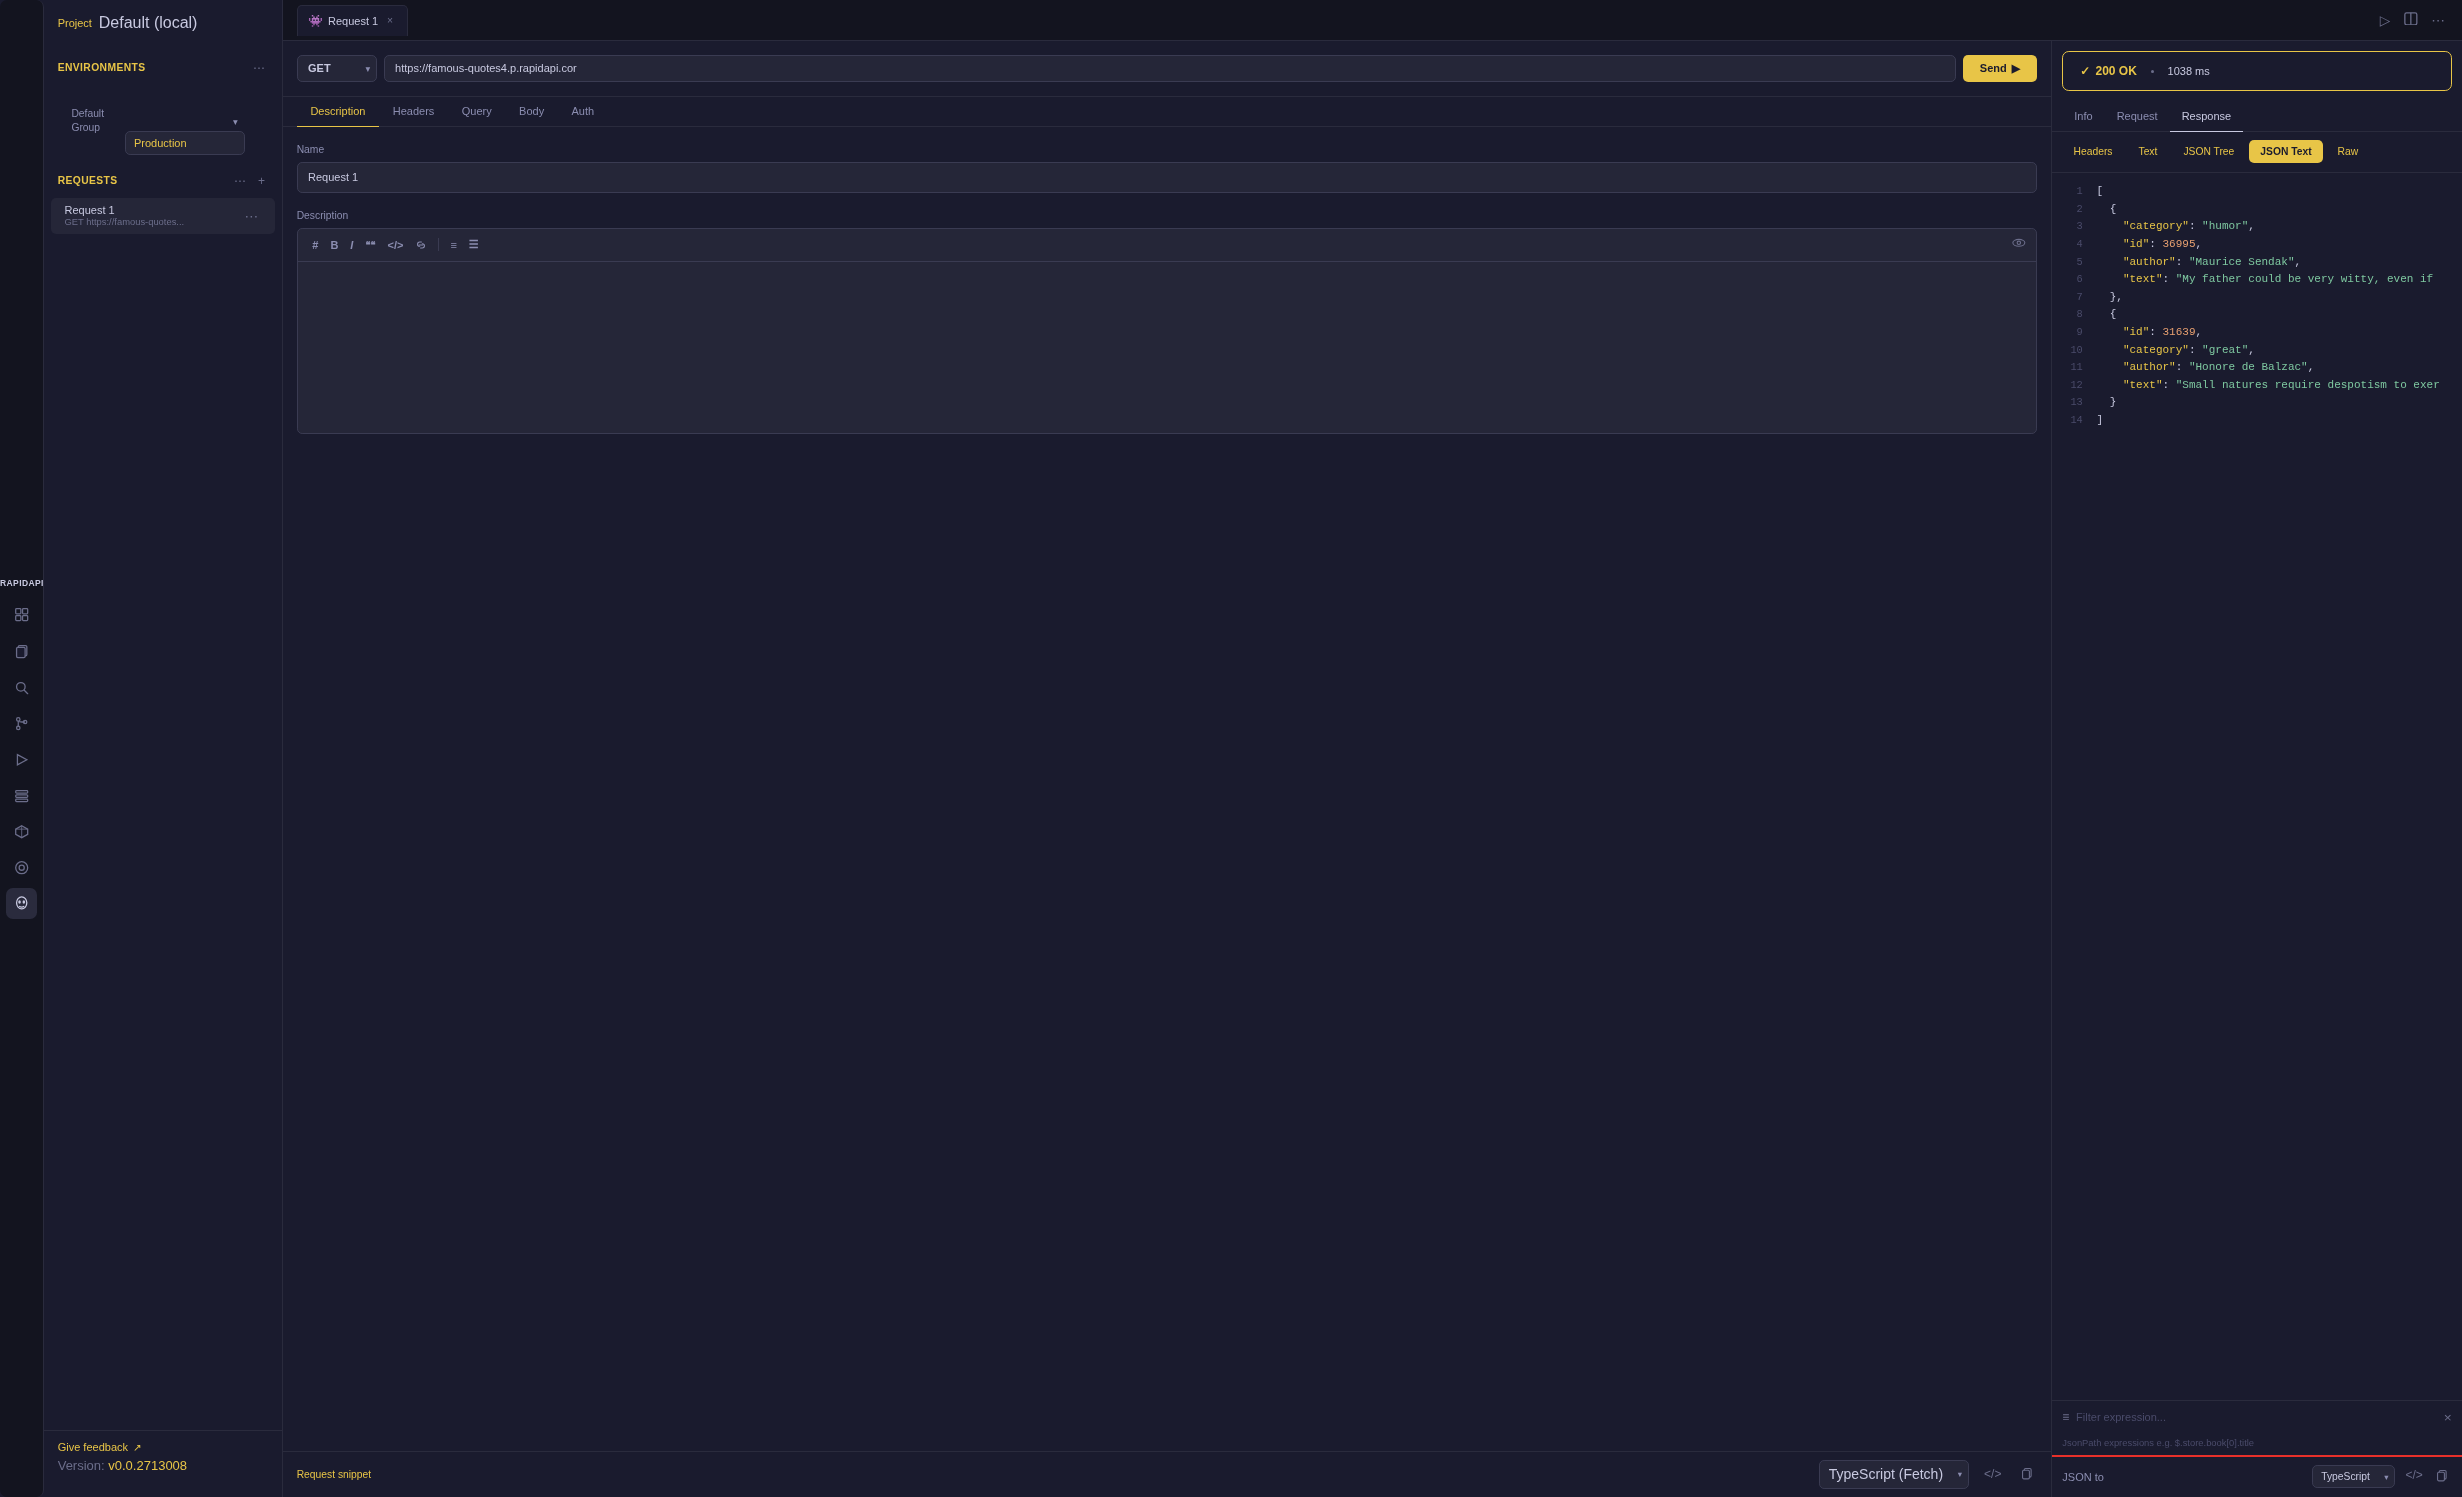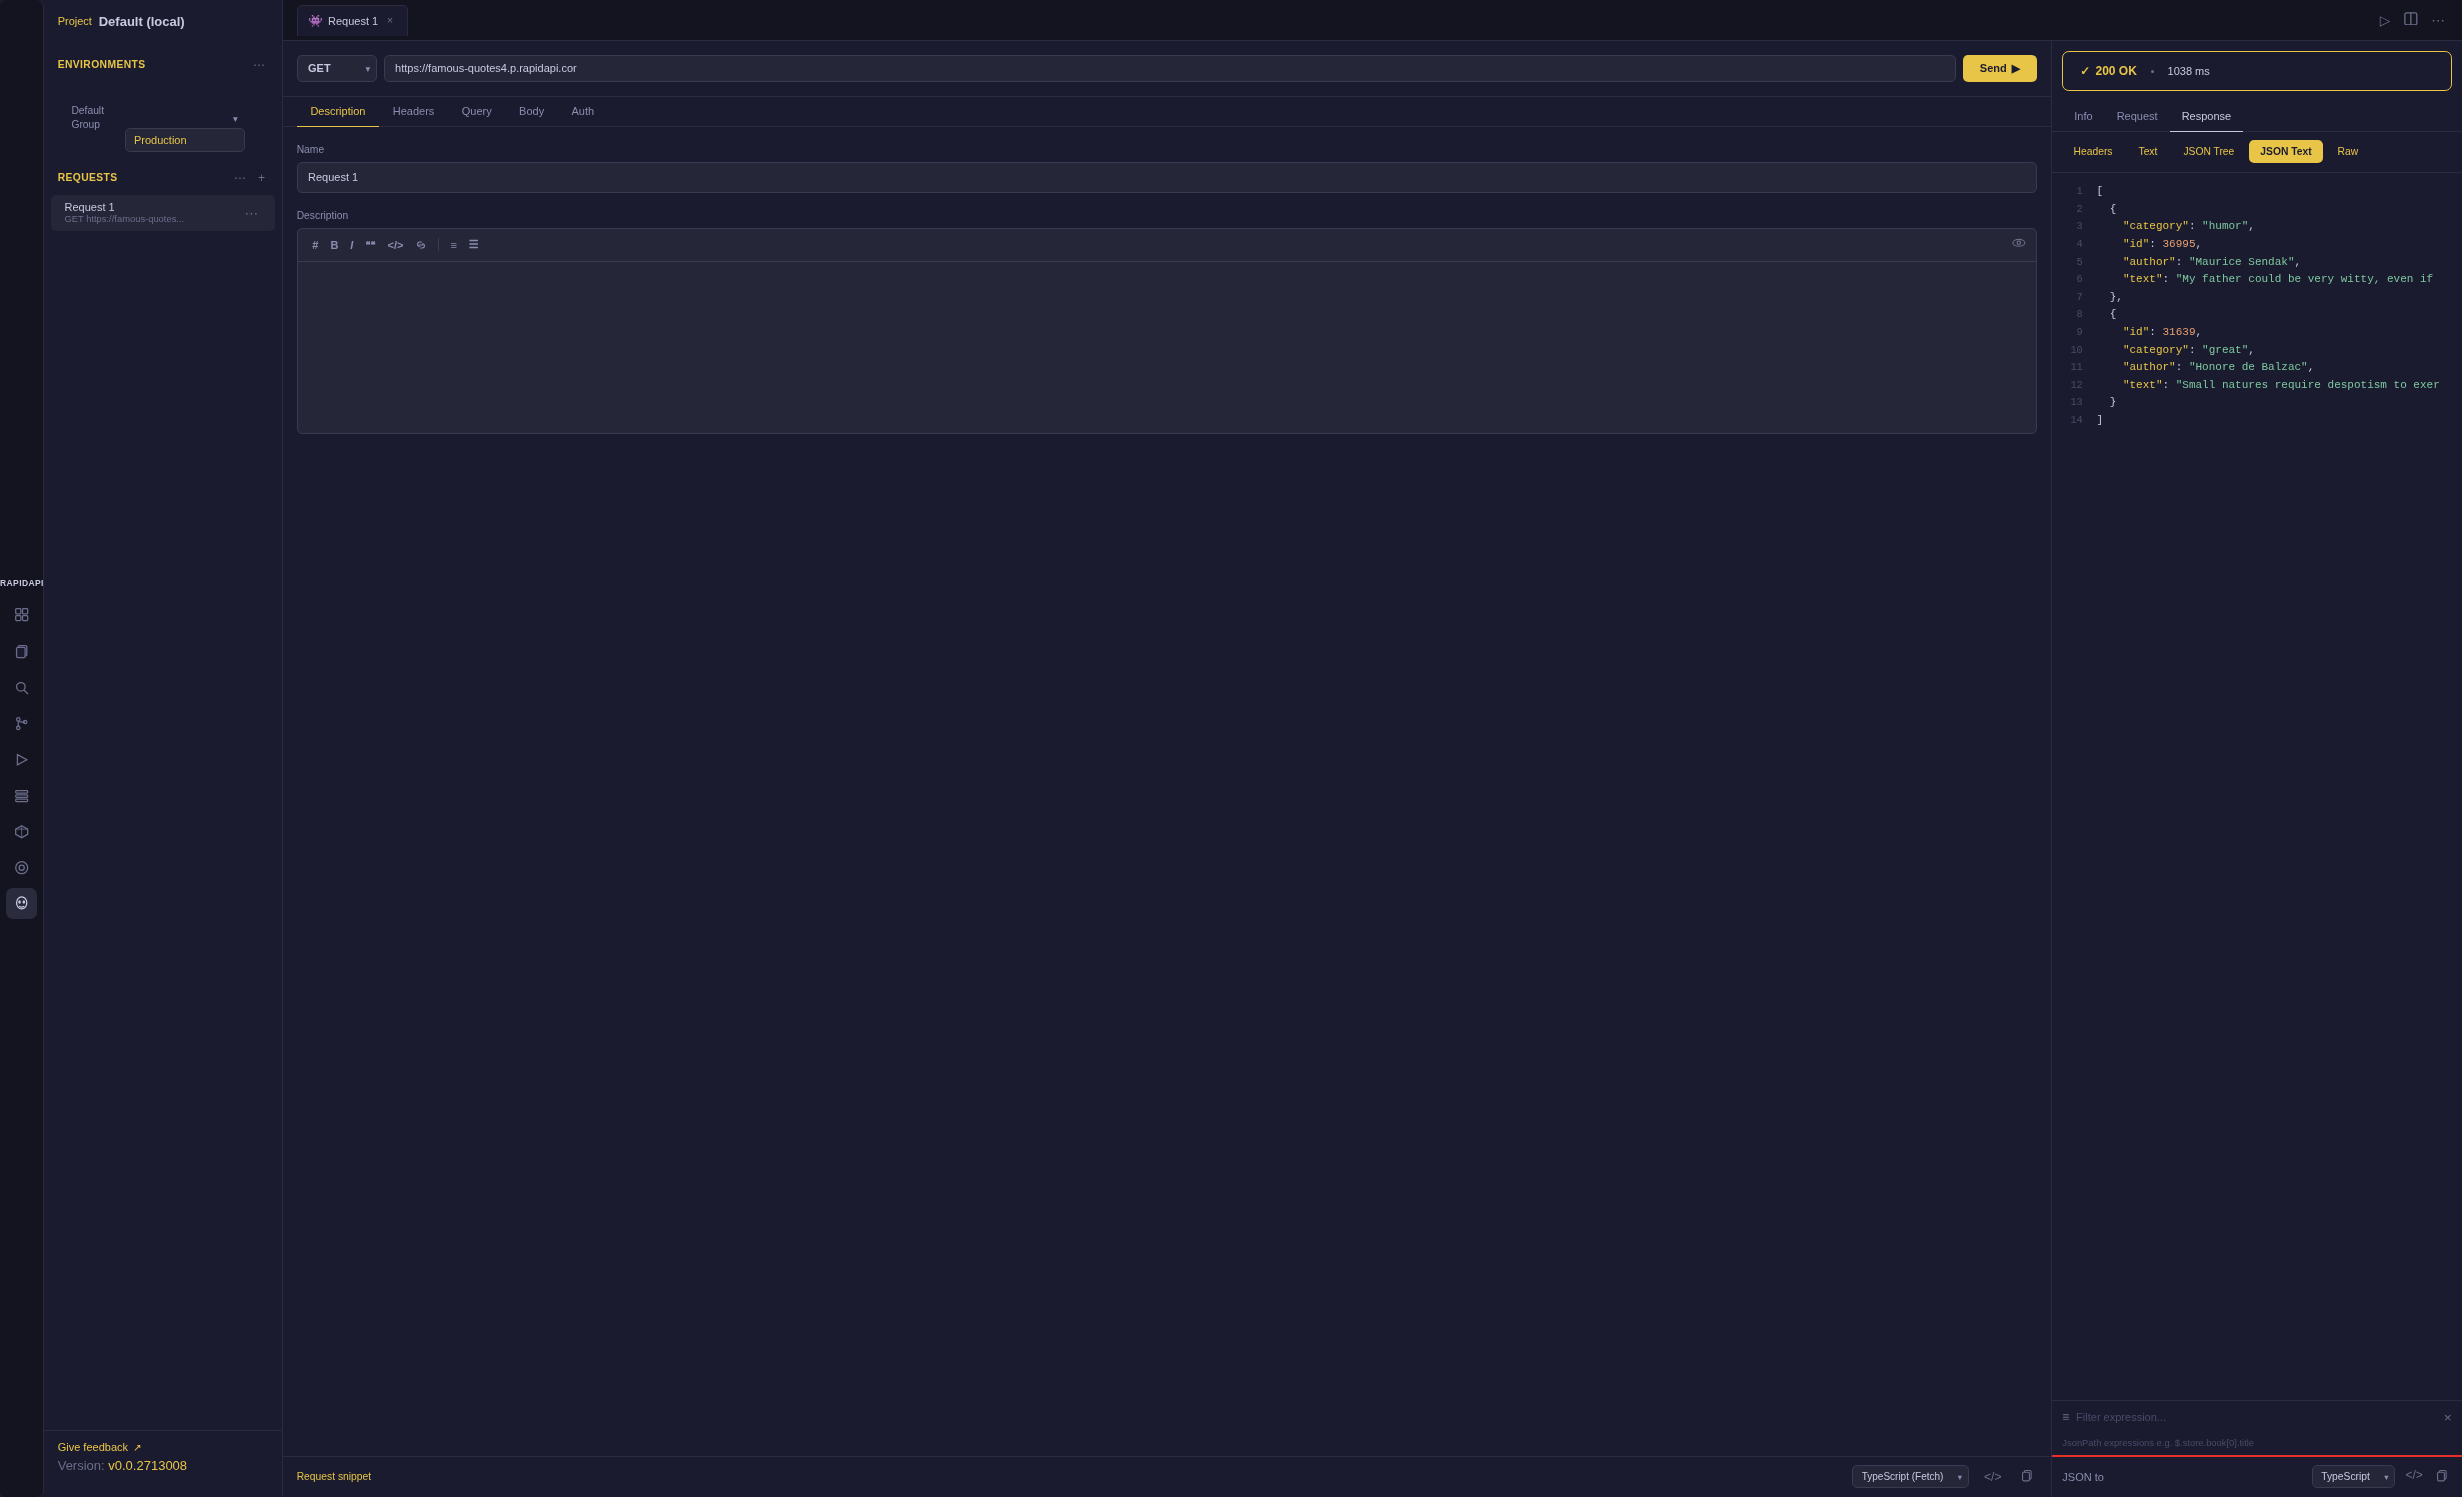--- a/index.html
+++ b/index.html
@@ -83,22 +83,21 @@
       gap: 6.8px;
       margin-bottom: 13.7px;
     }
     .project-label {
       color: #e8c547;
       font-size: 11px;
       font-weight: 500;
     }
     .project-name {
       color: #c8c9e0;
-      font-size: 13px;
-      font-weight: bold;
+      font-size: 16px;
     }
     .section-header {
       display: flex;
       align-items: center;
       justify-content: space-between;
       padding: 6.8px 13.7px;
     }
     .section-title {
       color: #e8c547;
       font-size: 10.3px;
@@ -452,21 +451,21 @@
     .snippet-lang-select-wrapper {
       position: relative;
       margin-left: auto;
     }
     .snippet-lang-select {
       background: #252638;
       border: 0.9px solid #3a3b52;
       border-radius: 5.1px;
       color: #c8c9e0;
       padding: 5.1px 24px 5.1px 8.5px;
-      font-size: 10px;
+      font-size: 14px;
       cursor: pointer;
       appearance: none;
     }
     .snippet-lang-select-wrapper::after {
       content: '▾';
       position: absolute;
       right: 6.8px;
       top: 50%;
       transform: translateY(-50%);
       color: #8b8db0;

